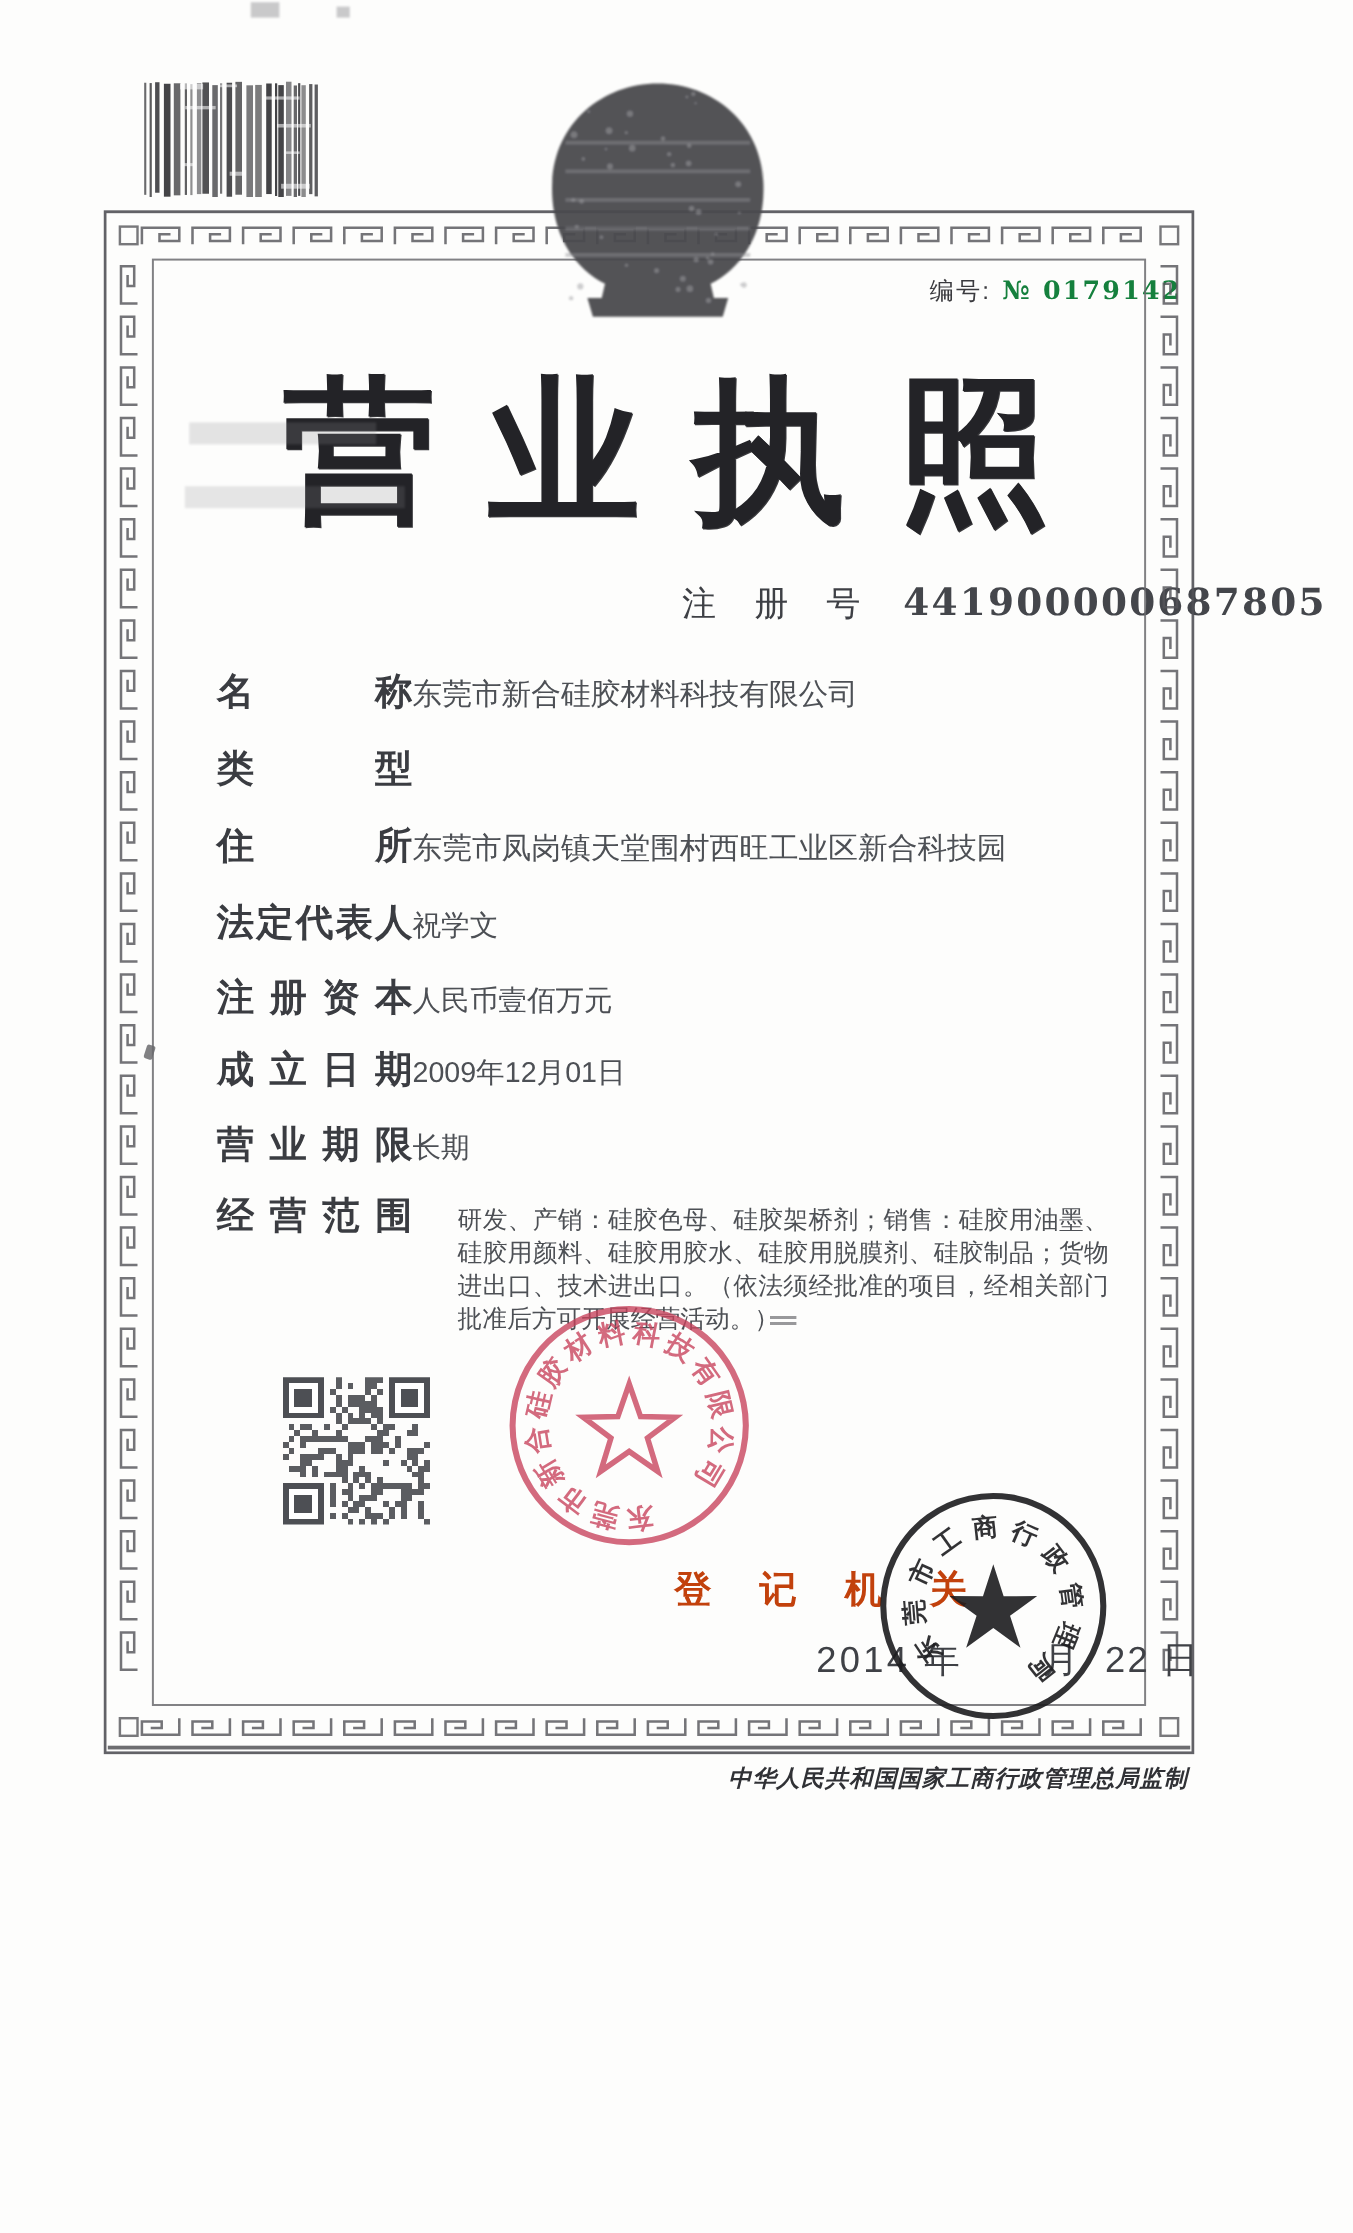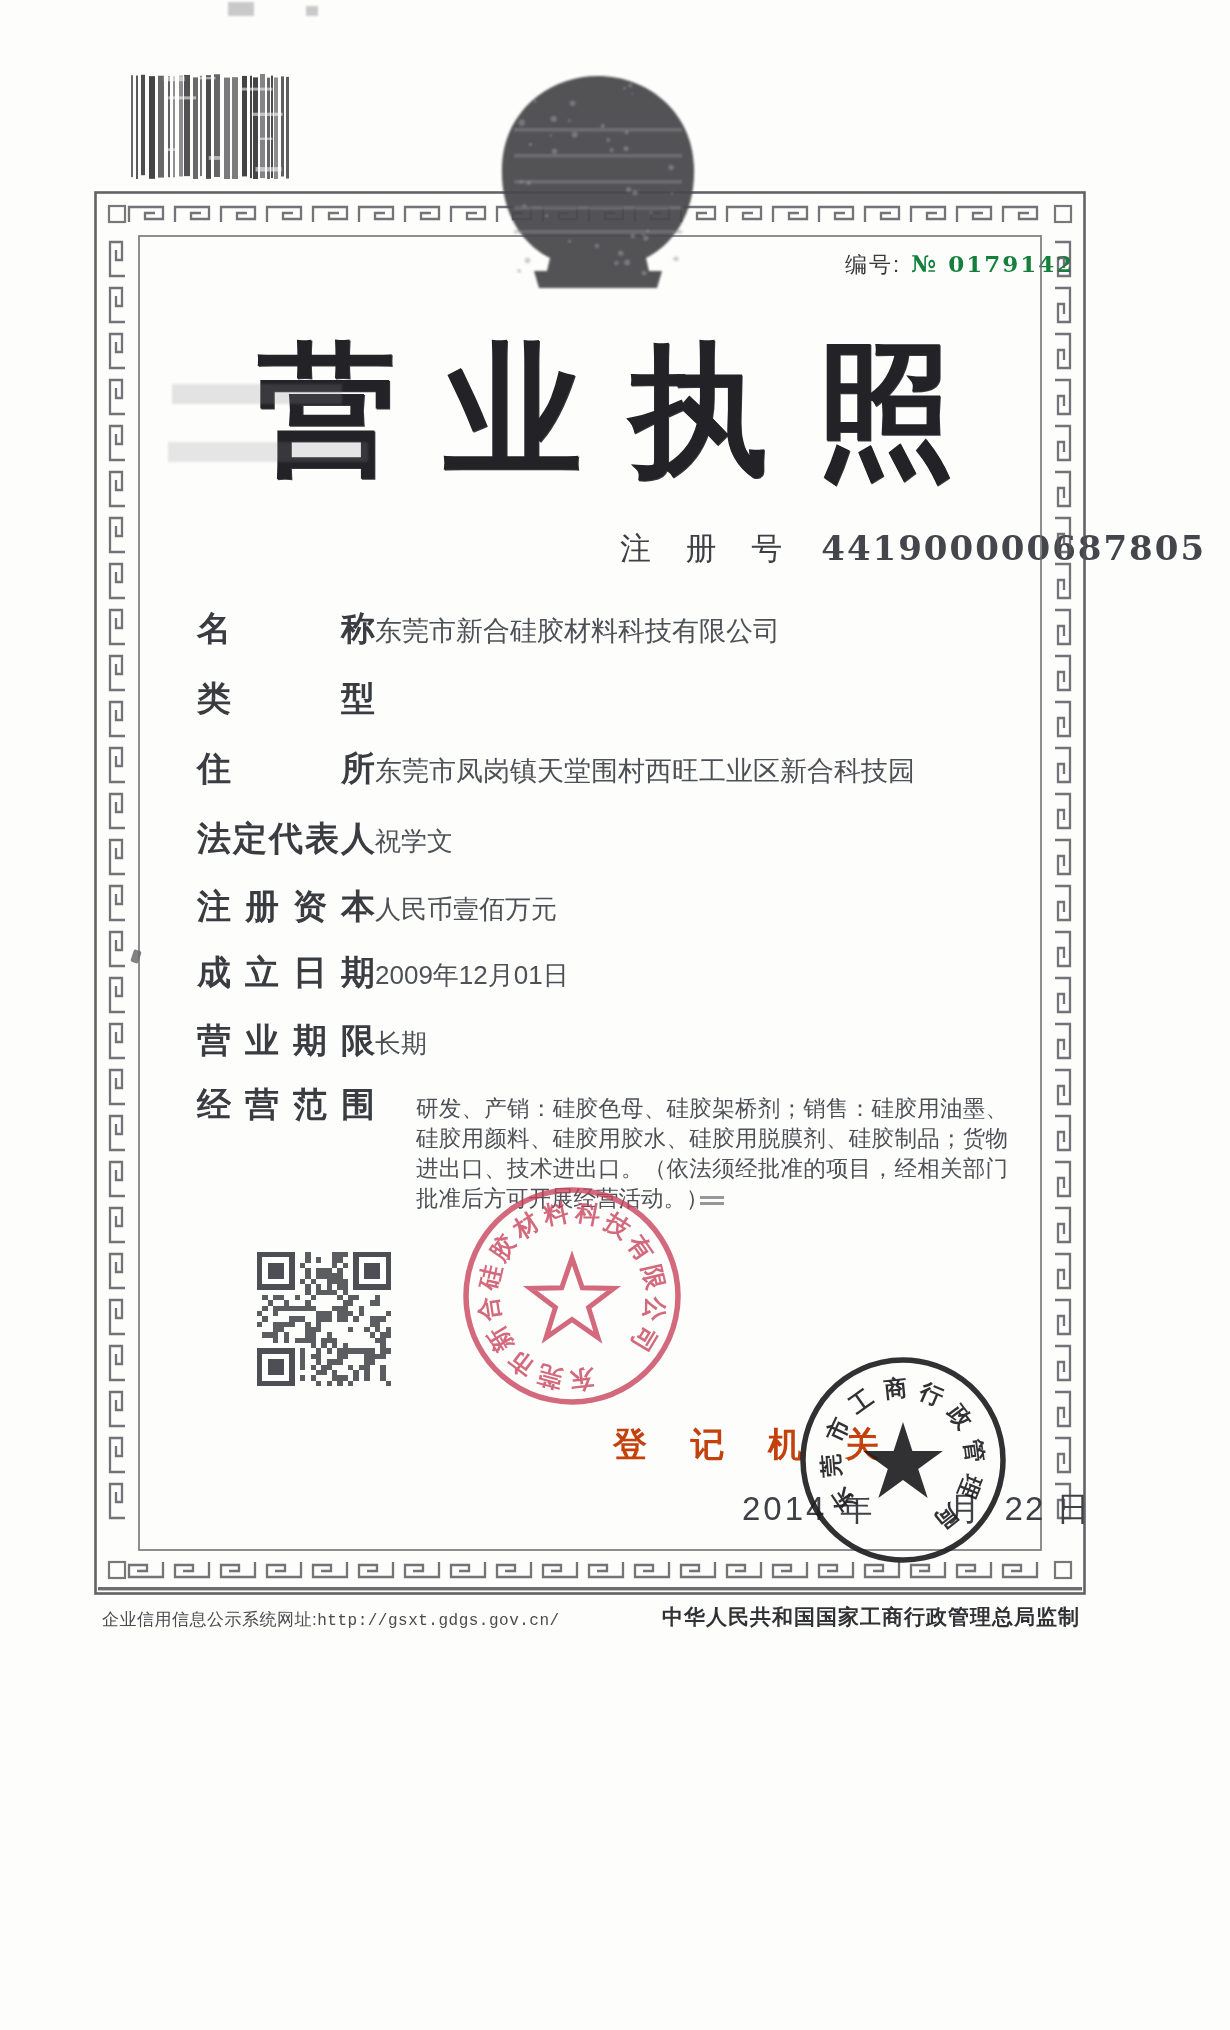--- a/index.html
+++ b/index.html
@@ -33,21 +33,21 @@
   
   #registry-label{left:613px;top:1422px;font-size:34px;letter-spacing:17px;font-weight:600;color:#c2410c;}
   #date-line{left:742px;top:1487px;display:flex;align-items:baseline;font-size:33px;color:#3f4146;z-index:3;}
   #date-line .y{letter-spacing:3px;}
   #date-line .m{margin-left:72px;}
   #date-line .d{margin-left:24px;letter-spacing:2px;}
 
   
   #footer-left{left:102px;top:1608px;font-size:17px;color:#4a4b4e;letter-spacing:.5px;}
   #footer-left .url{font-family:"Liberation Mono", monospace;font-size:16px;}
-  #footer-right{right:150px;top:1603px;font-size:21px;font-weight:600;color:#303135;letter-spacing:1px;}
+  #footer-right{right:150px;top:1603px;font-size:21px;font-weight:600;color:#303135;letter-spacing:1px;font-style:italic;}
 
   
   #emblem{left:496px;top:70px;filter:blur(1.1px);opacity:.95;z-index:2;}
   #barcode{left:131px;top:74px;opacity:.9;}
   #qr{left:257px;top:1252px;}
   #company-seal{left:452px;top:1176px;z-index:4;}
   #registry-seal{left:791px;top:1348px;z-index:4;}
   #frame{left:94px;top:191px;z-index:1;}
 
   
@@ -576,23 +576,20 @@
         <text transform="translate(-50.5 -51.4) rotate(-44.5)" text-anchor="middle" dominant-baseline="central" font-size="23" fill="#1c1c1f" font-weight="bold">工</text>
         <text transform="translate(-18.6 -69.5) rotate(-15)" text-anchor="middle" dominant-baseline="central" font-size="23" fill="#1c1c1f" font-weight="bold">商</text>
         <text transform="translate(18.0 -69.7) rotate(14.5)" text-anchor="middle" dominant-baseline="central" font-size="23" fill="#1c1c1f" font-weight="bold">行</text>
         <text transform="translate(50.0 -51.8) rotate(44)" text-anchor="middle" dominant-baseline="central" font-size="23" fill="#1c1c1f" font-weight="bold">政</text>
         <text transform="translate(69.0 -20.4) rotate(73.5)" text-anchor="middle" dominant-baseline="central" font-size="23" fill="#1c1c1f" font-weight="bold">管</text>
         <text transform="translate(70.2 16.2) rotate(103)" text-anchor="middle" dominant-baseline="central" font-size="23" fill="#1c1c1f" font-weight="bold">理</text>
         <text transform="translate(53.1 48.6) rotate(132.5)" text-anchor="middle" dominant-baseline="central" font-size="23" fill="#1c1c1f" font-weight="bold">局</text>
       </g>
     </svg>
 
-  <div id="footer-left" class="abs">
-    <span>企业信用信息公示系统网址:</span><span class="url">http://gsxt.gdgs.gov.cn/</span>
-  </div>
   <div id="footer-right" class="abs">中华人民共和国国家工商行政管理总局监制</div>
 
   <div class="smudge" id="sm1"></div>
   <div class="smudge" id="sm2"></div>
   <div class="smudge" id="sm3"></div>
   <div class="smudge" id="sm4"></div>
   <div class="smudge" id="sm5"></div>
   <div class="smudge" id="sm6"></div>
 </div>
 

